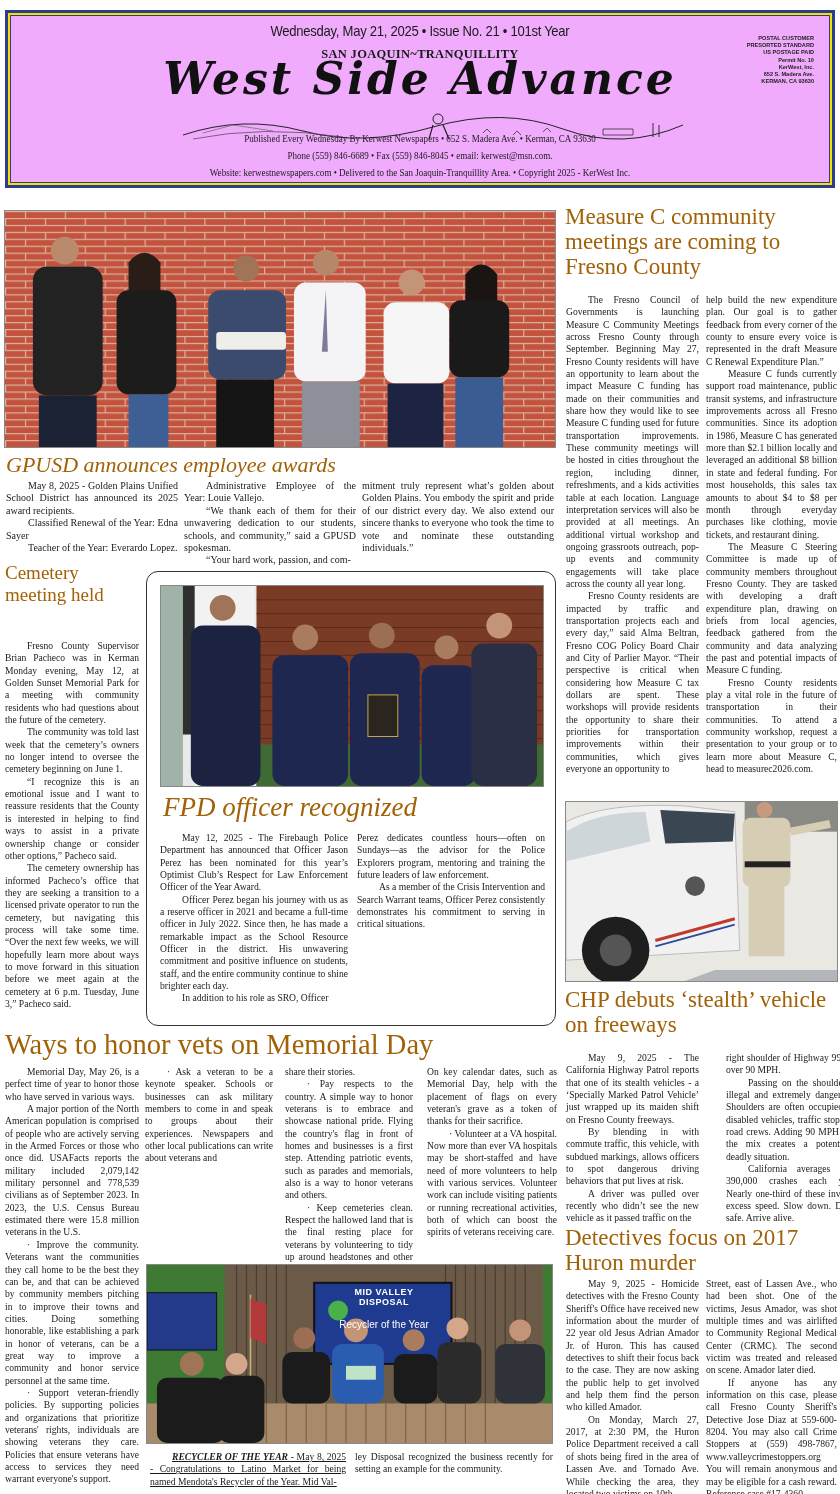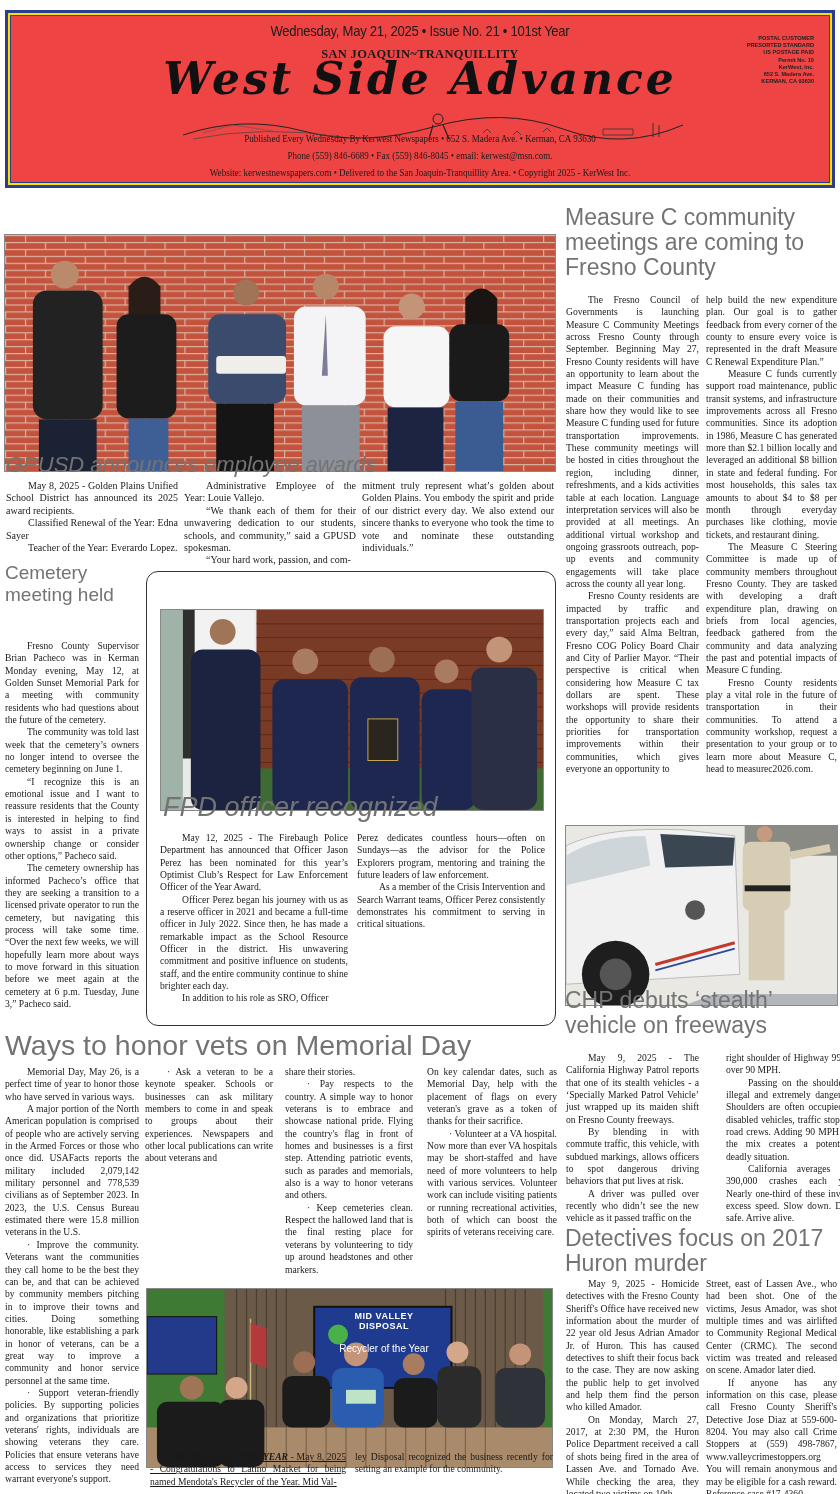--- a/index.html
+++ b/index.html
@@ -1,38 +1,38 @@
 <!DOCTYPE html>
 <html><head>
 <meta charset="utf-8">
 <style>
   * { box-sizing: border-box; margin: 0; padding: 0; }
   html, body { width: 840px; height: 1494px; background: #ffffff; overflow: hidden; }
   body { position: relative; font-family: "Liberation Serif", serif; color: #1a1a1a; }
 
   
   .masthead { position: absolute; left: 5px; top: 10px; width: 830px; height: 178px;
-    border: 3px solid #2a3d8f; box-shadow: inset 0 0 0 2px #f5e000, inset 0 0 0 3px #2a3d8f; background:#ef4444; }
+    border: 3px solid #2a3d8f; box-shadow: inset 0 0 0 2px #f5e000, inset 0 0 0 3px #2a3d8f; background:#f0abfc; }
   .mh-date { position: absolute; left: 0; right: 0; top: 10px; text-align: center;
     font-family: "Liberation Sans", sans-serif; font-size: 14.5px; letter-spacing: -0.3px; transform: scaleX(0.9); }
   .mh-region { position: absolute; left: 0; right: 0; top: 34px; text-align: center;
     font-family: "Liberation Serif", serif; font-weight: bold; font-size: 12.5px; letter-spacing: 0.3px; }
   .mh-title { position: absolute; left: 0; right: 0; top: 40px; text-align: center;
     font-family: "DejaVu Serif", serif; font-weight: bold; font-style: italic; font-size: 44px; letter-spacing: 3px; color:#111; }
   .mh-scene { position: absolute; left: 175px; top: 92px; width: 500px; height: 36px; }
   .mh-info { position: absolute; left: 0; right: 0; text-align: center; font-size: 9.5px; transform: scaleX(0.95); }
   .mh-postal { position: absolute; right: 18px; top: 22px; text-align: right;
     font-family: "Liberation Sans", sans-serif; font-weight: bold; font-size: 5.6px; line-height: 7.2px; color:#222; }
 
   
-  .photo { position: absolute; overflow: hidden; border: 1px solid #888; margin-top: 24px; }
+  .photo { position: absolute; overflow: hidden; border: 1px solid #888; }
   .photo svg { width: 100%; height: 100%; display: block; }
 
   
-  .hl { position: absolute; font-family: Liberation Sans, sans-serif; color: #737373; line-height: 1.08; }
+  .hl { position: absolute; font-family: Liberation Serif, serif; color: #a16207; line-height: 1.08; }
   .hl-italic { font-style: italic; }
 
   
   .col { position: absolute; font-size: 10px; line-height: 12.4px; text-align: justify; hyphens: manual; color:#1a1a1a; }
   .col p { text-indent: 22px; }
   .col p.noind { text-indent: 0; }
 
   .fpd-box { position: absolute; left: 146px; top: 571px; width: 410px; height: 455px;
     border: 1.5px solid #333; border-radius: 12px; }
 </style>

